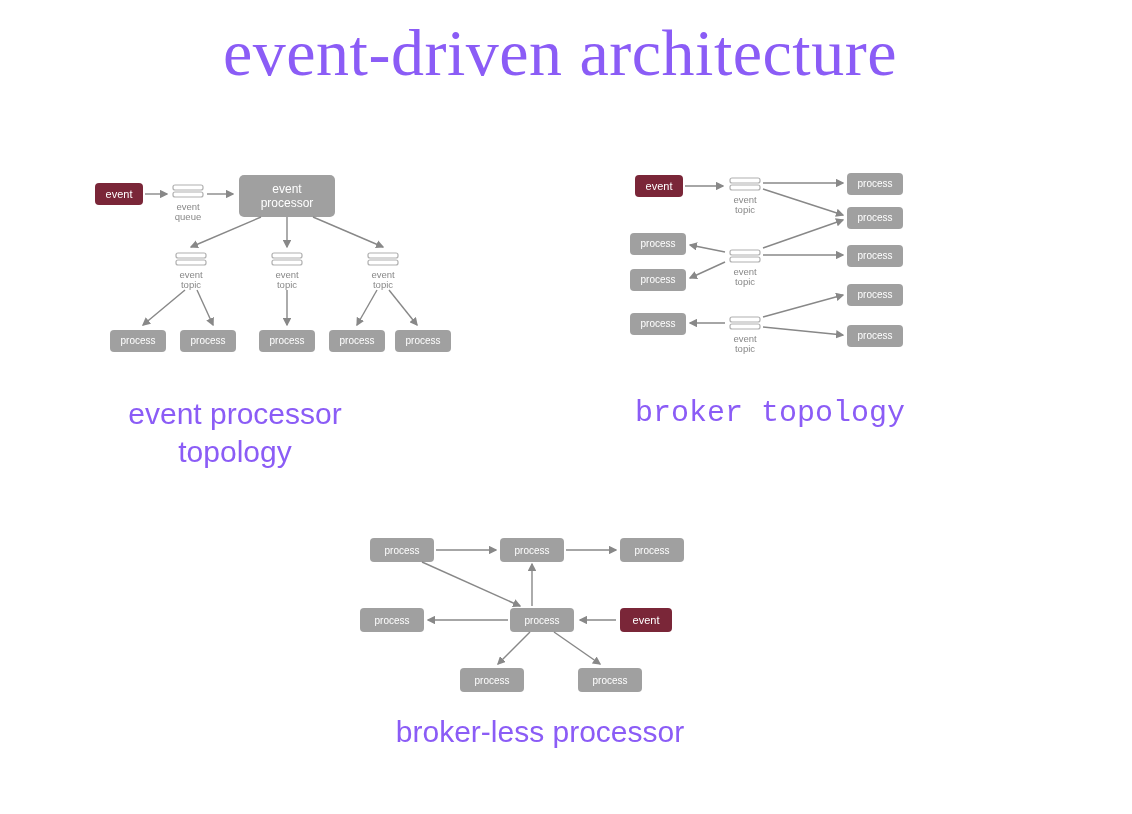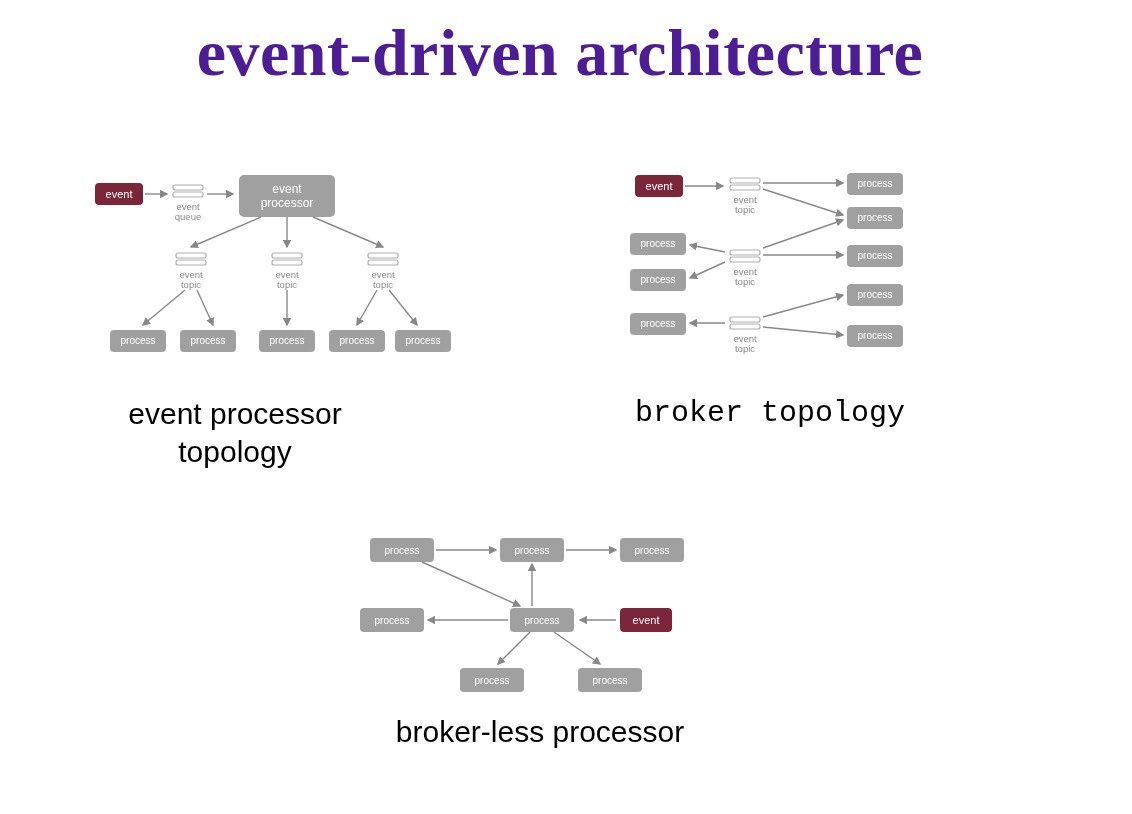--- a/index.html
+++ b/index.html
@@ -13,28 +13,28 @@
     overflow: hidden;
   }
   .title {
     position: absolute;
     top: 15px;
     left: 0;
     width: 1120px;
     text-align: center;
     font-family: Georgia, "Times New Roman", serif;
     font-size: 66px;
-    color: #4c1d95;
-    font-weight: bold;
+    color: #8b5cf6;
+    font-weight: normal;
     letter-spacing: 0.5px;
   }
   .caption {
     position: absolute;
     text-align: center;
-    color: #000000;
+    color: #8b5cf6;
     font-size: 30px;
     font-weight: 300;
     line-height: 1.25;
   }
   svg.diagram {
     position: absolute;
     overflow: visible;
   }
   
   .node-event {

